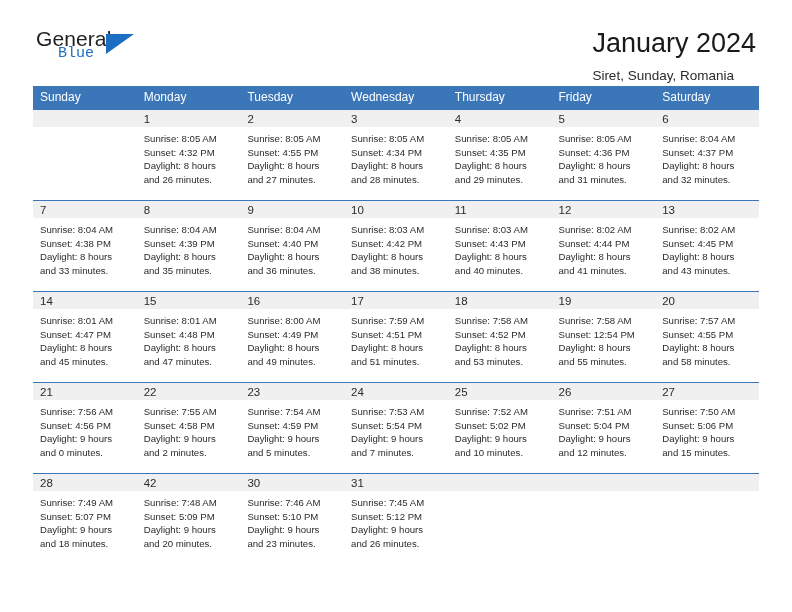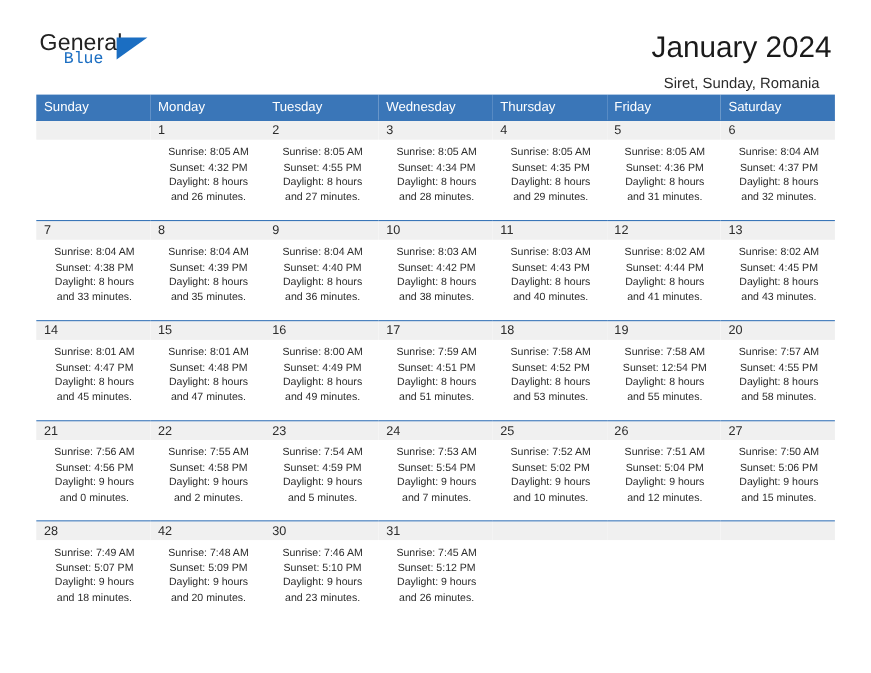--- a/index.html
+++ b/index.html
@@ -49,21 +49,21 @@
   }
   .logo-triangle {
     position: absolute;
     left: 70px;
     top: 6px;
     width: 0;
     height: 0;
     border-left: 28px solid #1b6ec2;
     border-bottom: 20px solid transparent;
   }
-  .title-wrap { text-align: center; }
+  .title-wrap { text-align: left; }
   .cal-title {
     font-size: 27px;
     color: #1a1a1a;
     font-weight: normal;
     line-height: 1.15;
     font-family: "Liberation Sans", sans-serif;
   }
   .cal-subtitle {
     font-size: 13.5px;
     color: #2b2b2b;
@@ -105,21 +105,20 @@
     font-size: 11.5px;
     color: #2b2b2b;
     line-height: 16px;
   }
   .daynum-band.empty { background: #f0f0f0; }
   .cell-body {
     padding: 5px 5px 0 7px;
     font-size: 9.6px;
     color: #2b2b2b;
     line-height: 13.6px;
-    text-align: center;
   }
   .cell-body div { white-space: nowrap; }
   td.empty .cell-body { visibility: hidden; }
 </style>
 </head>
 <body>
 
 <div class="page">
 
   <div class="header">

